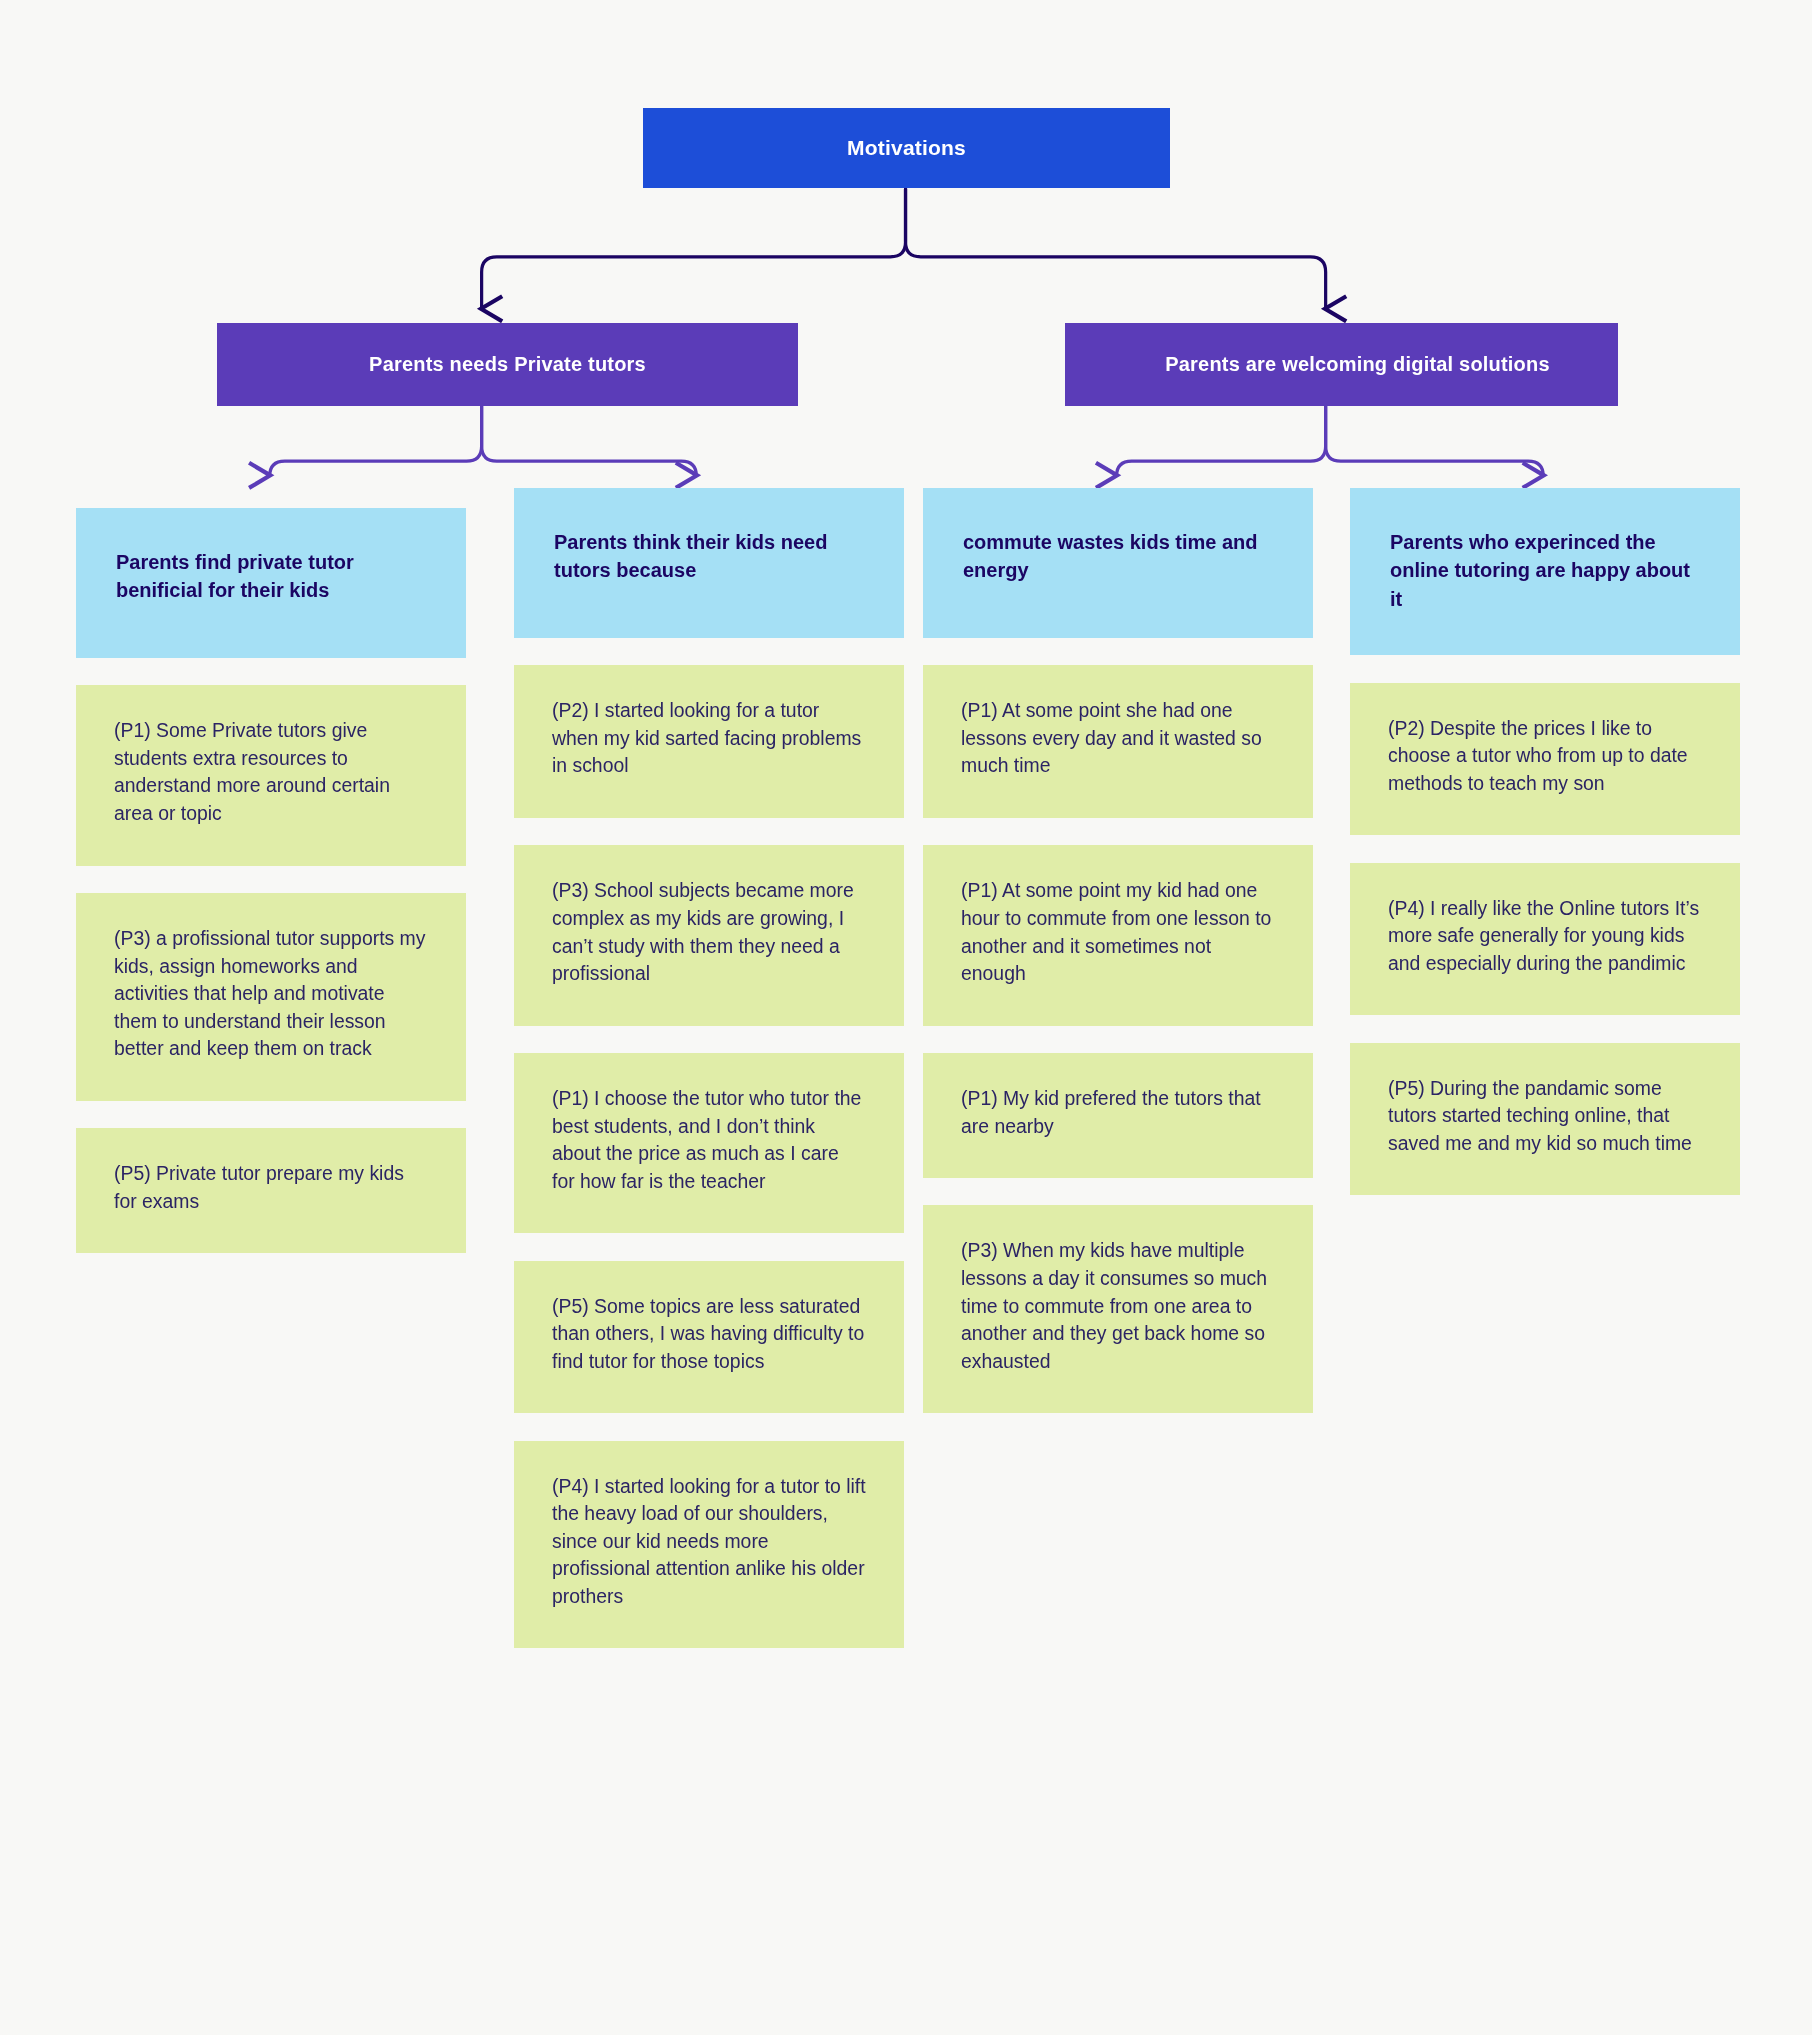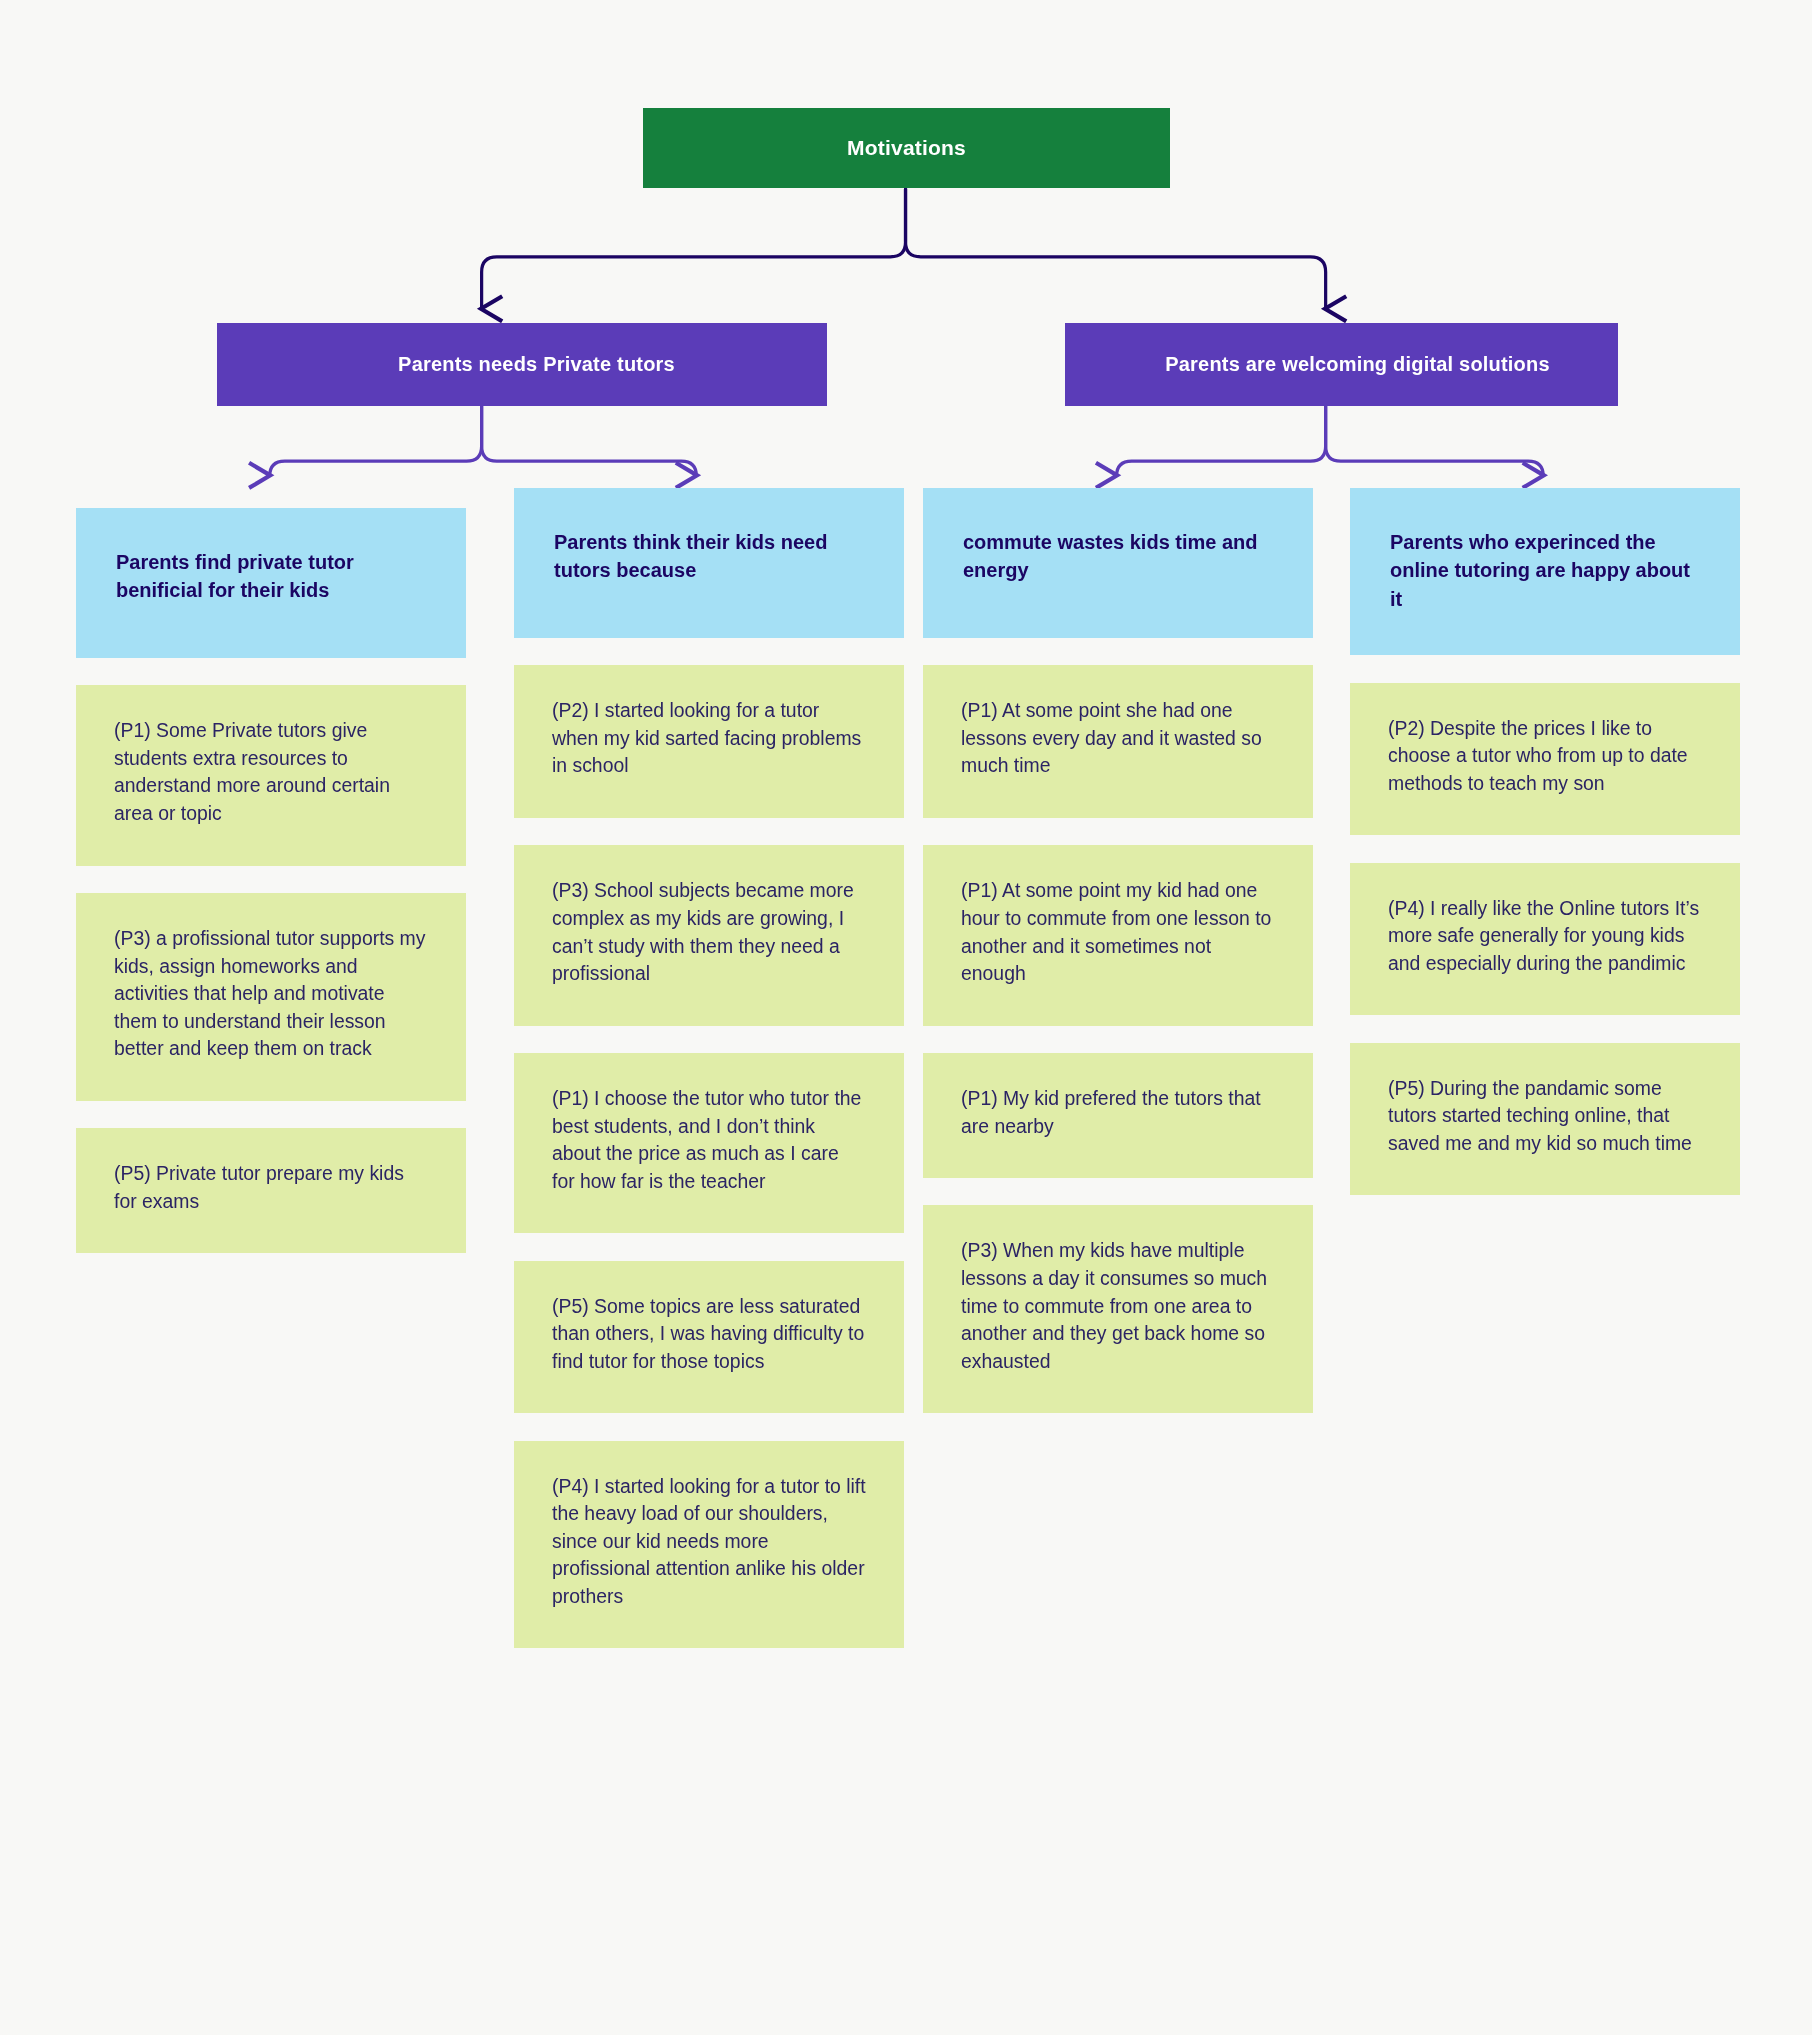--- a/index.html
+++ b/index.html
@@ -22,21 +22,21 @@
     width:1812px;
     height:2036px;
     pointer-events:none;
   }
 
   
   .root-box{
     position:absolute;
     left:643px; top:108px;
     width:527px; height:80px;
-    background:#15803d;
+    background:#1d4ed8;
     display:flex; align-items:center; justify-content:center;
     z-index:3;
   }
   .root-box .label{
     color:#ffffff;
     font-size:21px;
     font-weight:bold;
     letter-spacing:0.2px;
   }
 
@@ -48,21 +48,21 @@
     display:flex; align-items:center; justify-content:center;
     z-index:3;
   }
   .l2-box .label{
     color:#ffffff;
     font-size:20px;
     font-weight:bold;
     letter-spacing:0.2px;
     text-align:center;
   }
-  #l2-left{ left:217px; top:323px; width:581px;padding-left:29px; }
+  #l2-left{ left:217px; top:323px; width:581px; }
   #l2-right{ left:1065px; top:323px; width:521px;padding-left:32px; }
 
   
   .columns{
     position:absolute;
     left:0; top:488px;
     width:1812px;
   }
   .col{
     position:absolute;

